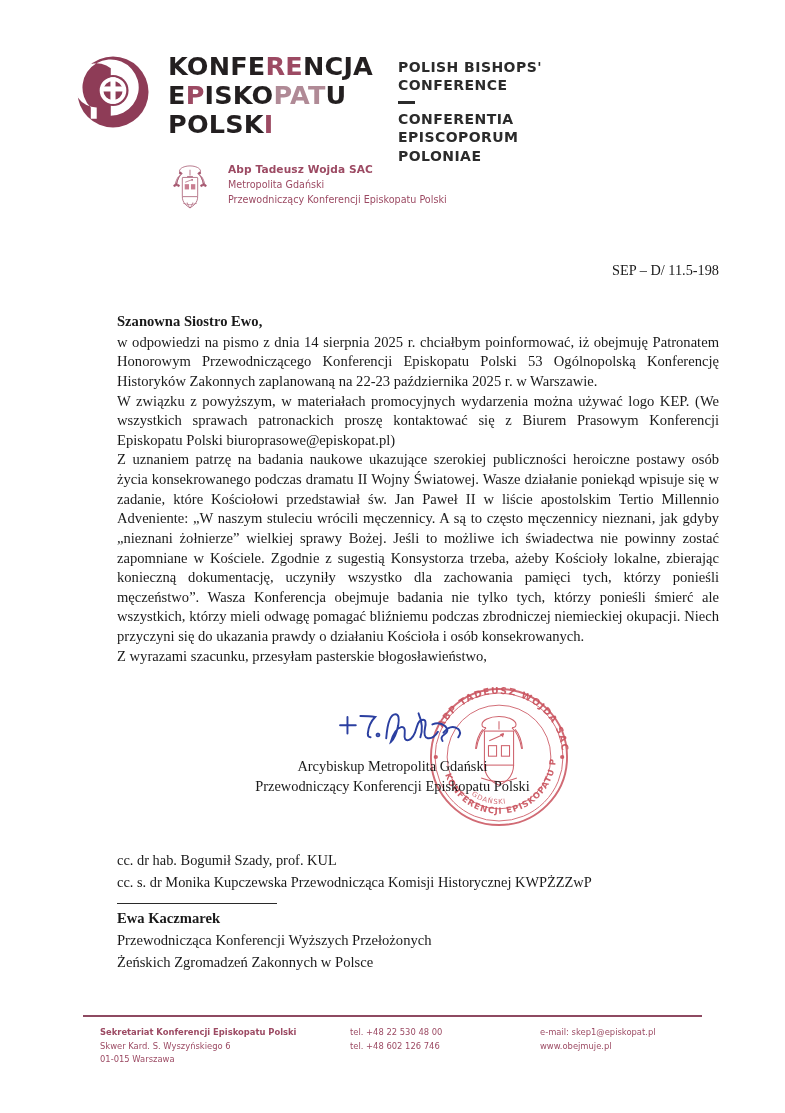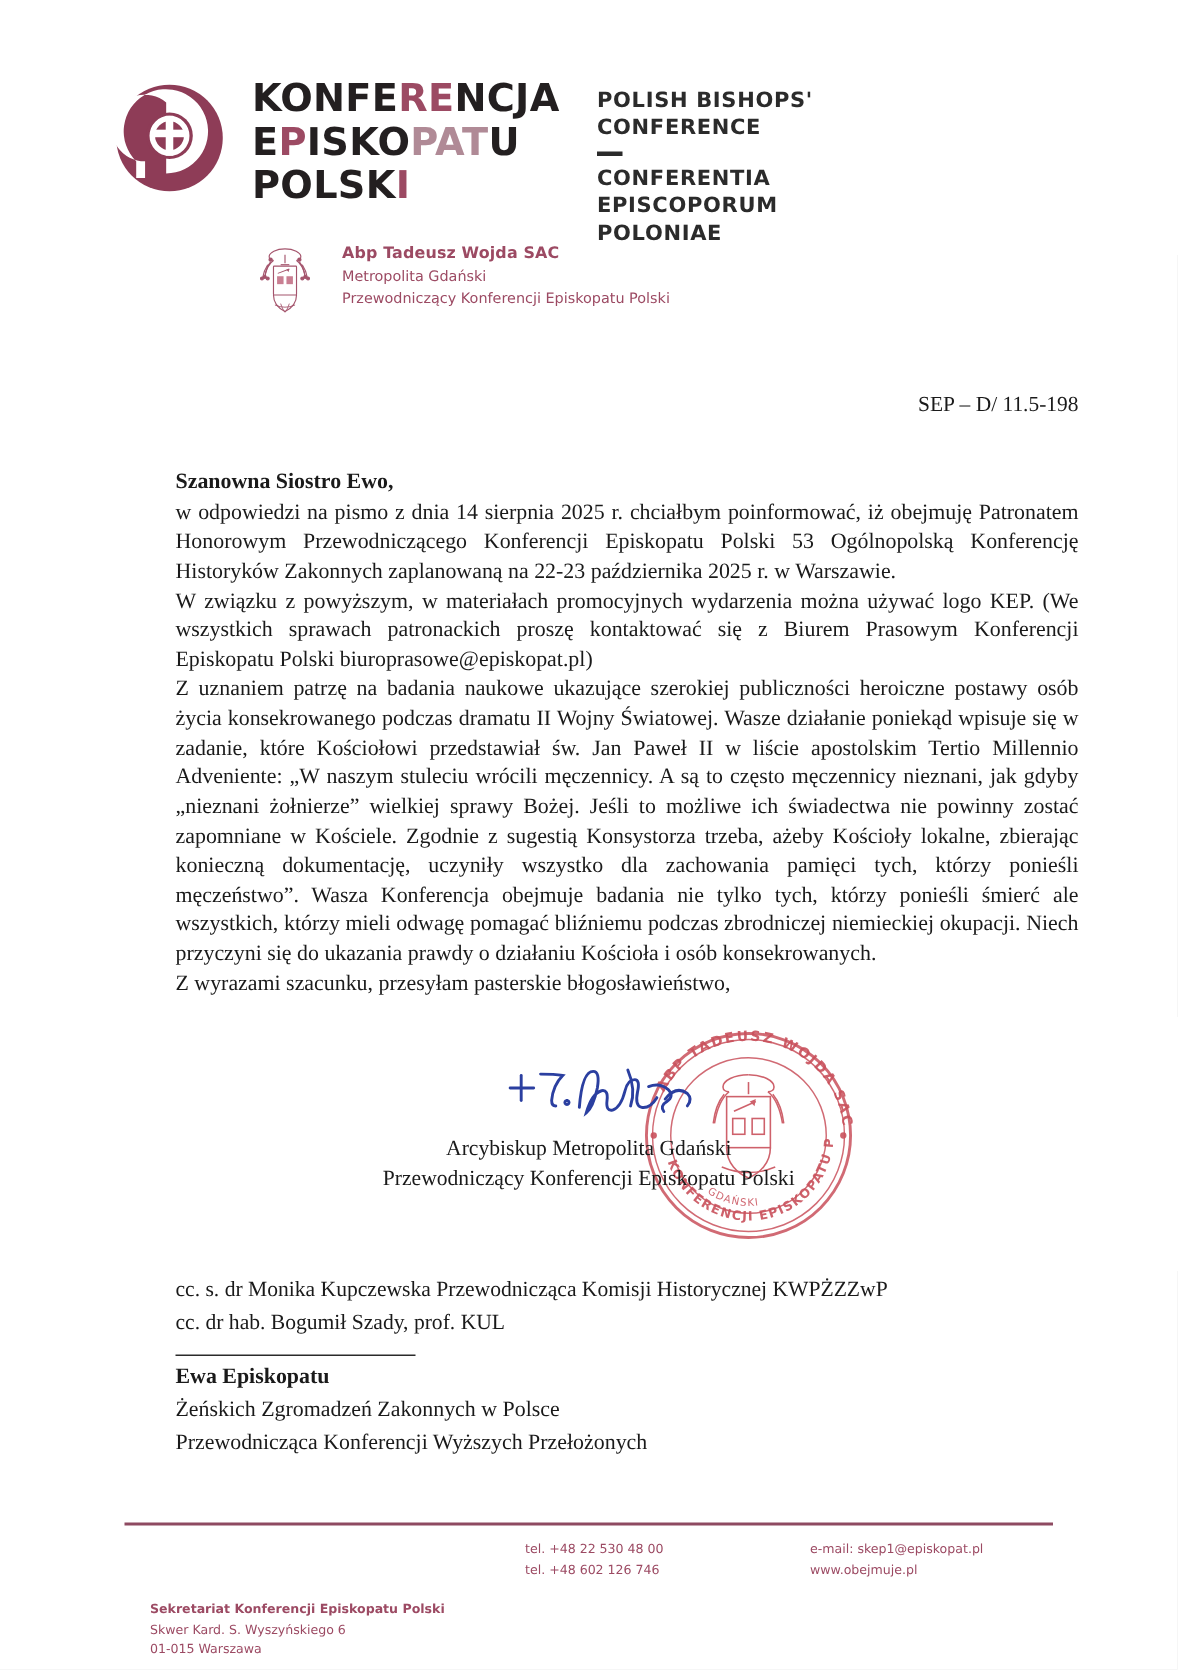--- a/index.html
+++ b/index.html
@@ -197,21 +197,21 @@
     width: 620px;
     display: flex;
     font-family: "DejaVu Sans", sans-serif;
     color: #9c4a63;
     font-size: 8.4px;
     line-height: 1.62;
   }
   .footer .col-a { width: 250px; }
   .footer .col-b { width: 190px; }
   .footer .col-c { width: 180px; }
-  .footer .strong { font-weight: 700; margin-top: 40px; }
+  .footer .strong { font-weight: 700; }
 </style>
 </head>
 <body>
 
 <div class="page">
 
   <div class="header">
     <span class="logo-mark">
       <svg viewBox="0 0 100 100" width="74" height="74" aria-hidden="true">
         <circle cx="50" cy="50" r="48" fill="#8e3c57"></circle>
@@ -358,29 +358,29 @@
       </g>
     </svg>
   </div>
 
   <div class="sigblock">
     <div>Arcybiskup Metropolita Gdański</div>
     <div>Przewodniczący Konferencji Episkopatu Polski</div>
   </div>
 
   <div class="cc">
+    <div>cc. dr hab. Bogumił Szady, prof. KUL</div>
     <div>cc. s. dr Monika Kupczewska Przewodnicząca Komisji Historycznej KWPŻZZwP</div>
-    <div>cc. dr hab. Bogumił Szady, prof. KUL</div>
   </div>
 
   <div class="addressee">
     <div class="addr-rule"></div>
-    <div class="addr-strong">Ewa Episkopatu</div>
+    <div class="addr-strong">Ewa Kaczmarek</div>
+    <div>Przewodnicząca Konferencji Wyższych Przełożonych</div>
     <div>Żeńskich Zgromadzeń Zakonnych w Polsce</div>
-    <div>Przewodnicząca Konferencji Wyższych Przełożonych</div>
   </div>
 
   <div class="footer-rule"></div>
   <div class="footer">
     <div class="col-a">
       <div class="strong">Sekretariat Konferencji Episkopatu Polski</div>
       <div>Skwer Kard. S. Wyszyńskiego 6</div>
       <div>01-015 Warszawa</div>
     </div>
     <div class="col-b">

